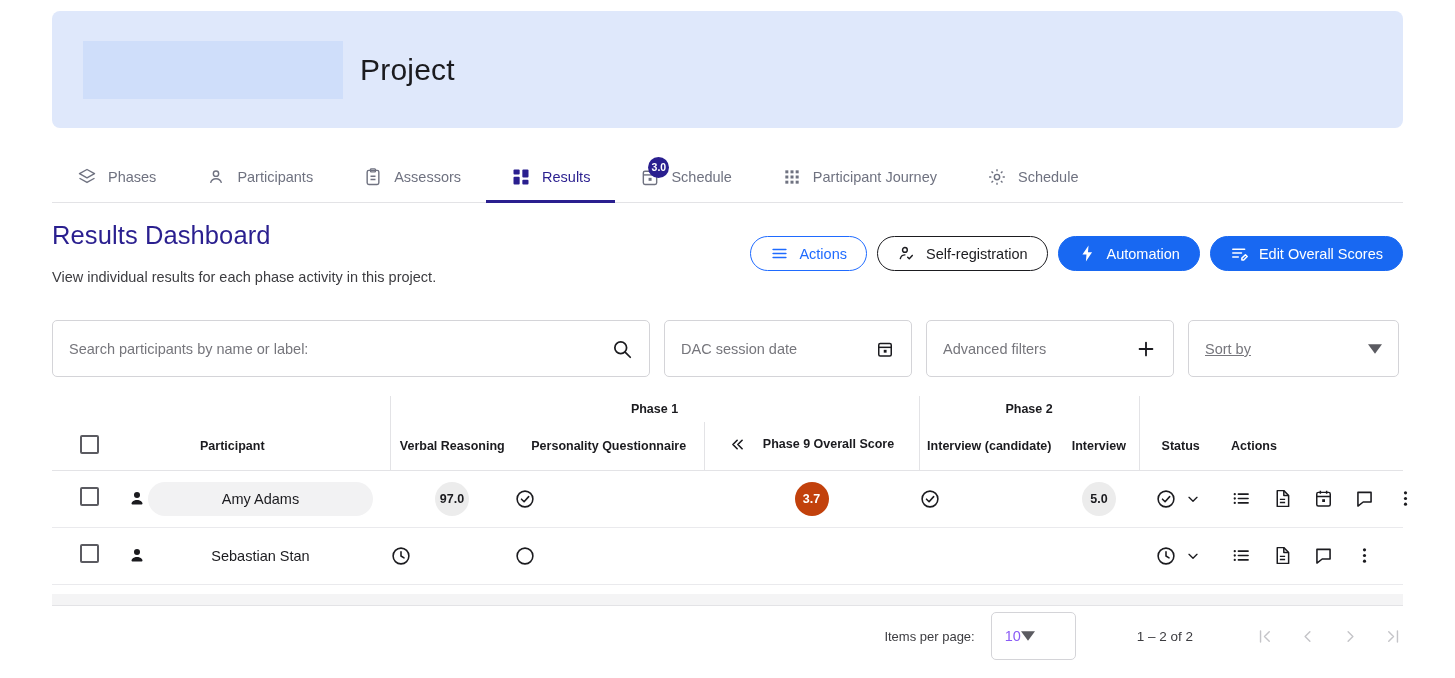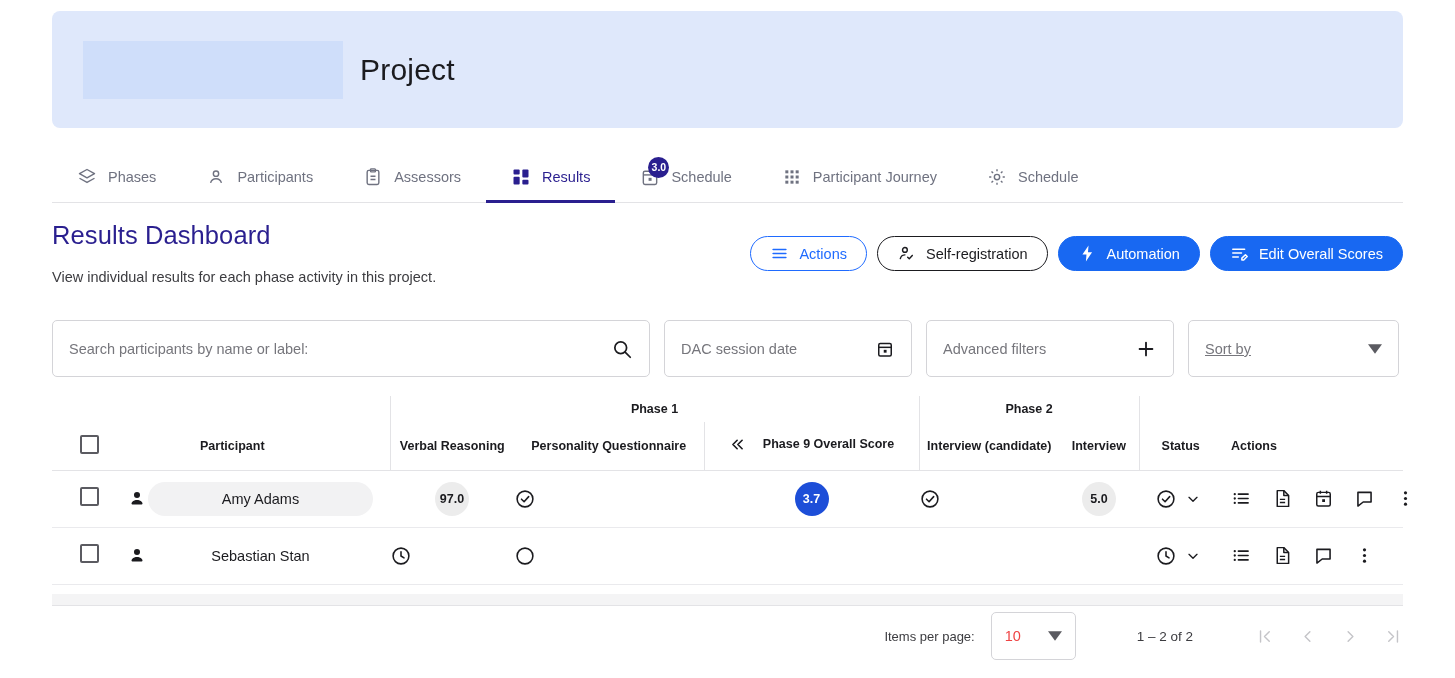--- a/index.html
+++ b/index.html
@@ -137,21 +137,21 @@
   .name-plain {
     width: 225px; text-align: center;
     font-size: 14.5px; color: #1b1b1f;
   }
   .score-badge {
     width: 34px; height: 34px; border-radius: 50%;
     display: inline-flex; align-items: center; justify-content: center;
     font-size: 12.5px; font-weight: 700;
   }
   .score-grey { background: #ececec; color: #1b1b1f; }
-  .score-navy { background: #1d4ed8; color: #ffffff; }
+  .score-navy { background: #c2410c; color: #ffffff; }
 
   .status-cell { display: flex; align-items: center; justify-content: flex-start; gap: 8px; padding-left: 16px; }
   .act-cell { display: flex; align-items: center; gap: 20px; padding-left: 14px; }
 
   .cbox {
     width: 19px; height: 19px; border: 2px solid #5b5b61;
     border-radius: 2px; display: inline-block; cursor: pointer;
   }
 
   .scroll-track {
@@ -162,22 +162,22 @@
 
   
   .paginator {
     position: absolute; right: 52px; top: 612px;
     display: flex; align-items: center; gap: 4px;
     font-size: 13px; color: #3c3c40;
   }
   .ipp-label { margin-right: 12px; }
   .ipp-select {
     width: 85px; height: 48px; border: 1px solid #d4d4d8; border-radius: 5px;
-    display: flex; align-items: center; justify-content: space-between;
-    padding: 0 13px; font-size: 14.5px; color: #ef4444; cursor: pointer;
+    display: flex; align-items: center; 
+    padding: 0 13px; font-size: 14.5px; color: #8b5cf6; cursor: pointer;
   }
   .range { margin-left: 57px; font-size: 13.5px; }
   .pg-btns { display: flex; align-items: center; gap: 24px; margin-left: 58px; }
   .pg-btn { color: #c4c4c8; font-size: 17px; cursor: pointer; line-height: 1; }
 
   svg { display: block; }
 </style>
 </head>
 <body>
 

